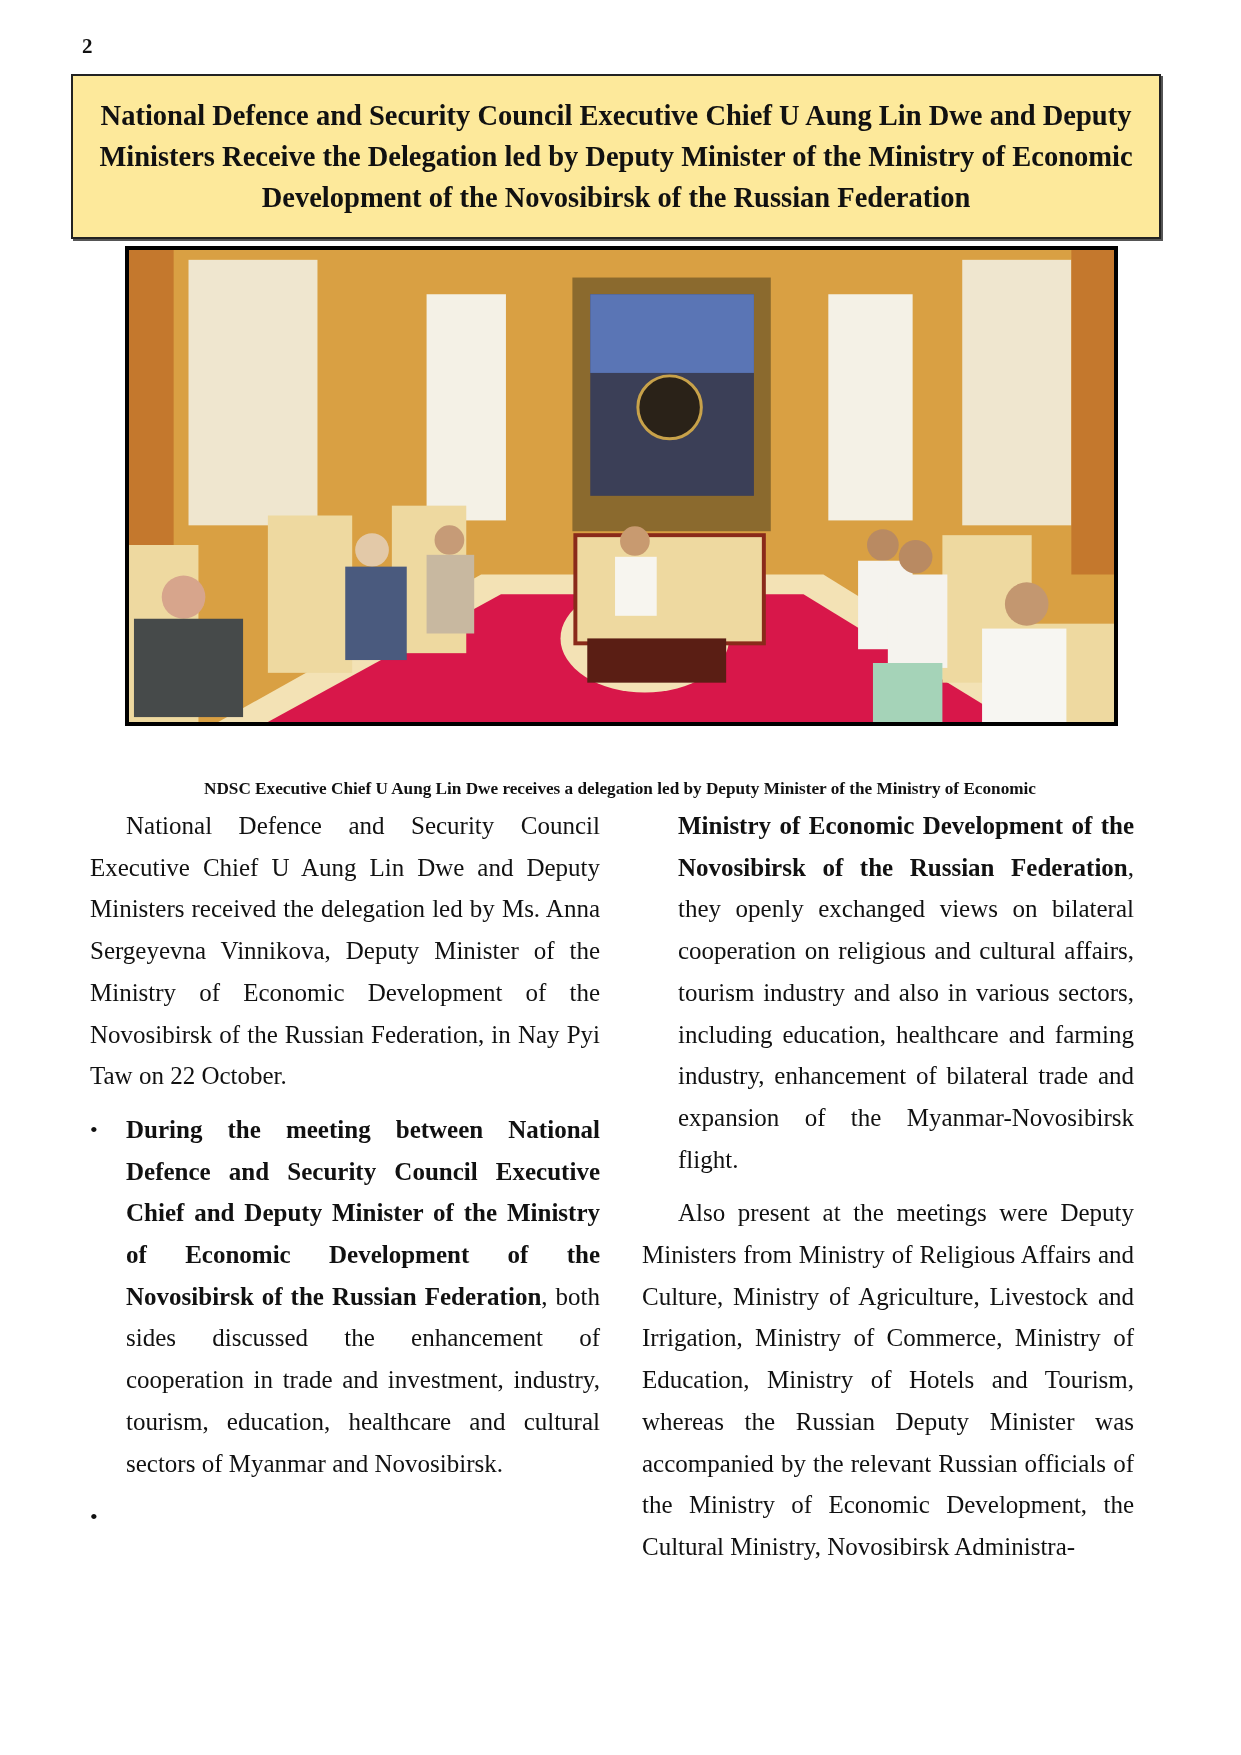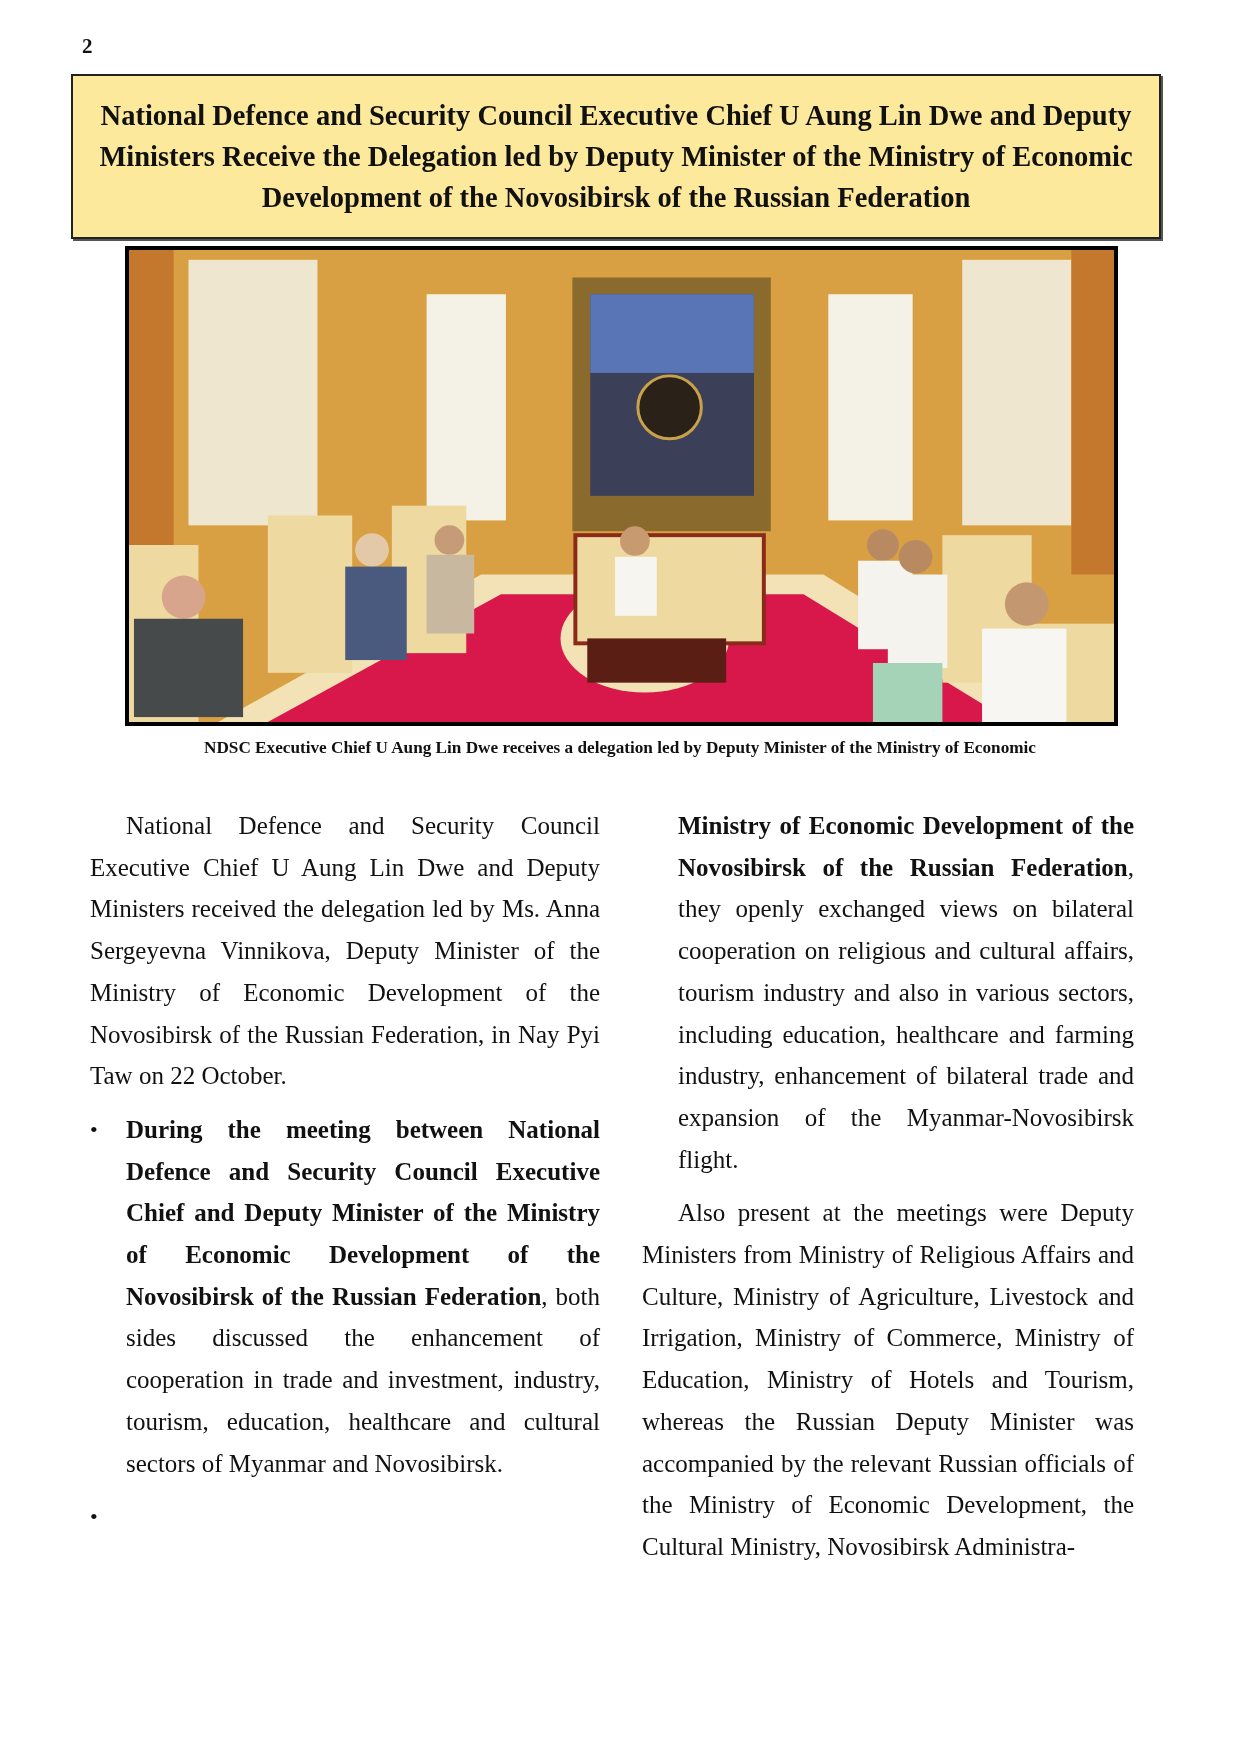--- a/index.html
+++ b/index.html
@@ -7,21 +7,21 @@
          font-family:"Liberation Serif", "DejaVu Serif", serif; color:#111; }
   .page-num { position:absolute; left:82px; top:34px; font-size:21px; font-weight:bold; }
   .title-box { position:absolute; left:71px; top:74px; width:1090px; height:165px;
     box-sizing:border-box; background:#fde99b; border:2px solid #222;
     box-shadow:2px 2px 0 #555; display:flex; align-items:center; justify-content:center; }
   .title-box h1 { margin:0; font-size:28.5px; line-height:41px; font-weight:bold;
     text-align:center; padding:0 10px; }
   .photo { position:absolute; left:125px; top:246px; width:993px; height:480px;
     box-sizing:border-box; border:4px solid #000; overflow:hidden; background:#d9a043; }
   .photo svg { display:block; width:100%; height:100%; }
-  .caption { position:absolute; left:100px; top:737px; width:1040px; text-align:center;
+  .caption { position:absolute; left:100px; top:778px; width:1040px; text-align:center;
     font-size:17.2px; line-height:21px; font-weight:bold; }
   .col { position:absolute; top:805px; font-size:25px; line-height:41.7px; text-align:justify; }
   .col-left { left:90px; width:510px; }
   .col-right { left:642px; width:492px; }
   .col p { margin:0; }
   .indent { text-indent:36px; }
   .bullet { position:relative; padding-left:36px; margin-top:12px !important; }
   .bullet .dot { position:absolute; left:0; top:0; width:14px; font-size:22px; }
   .cont { padding-left:36px; }
   .right-para { margin-top:12px !important;font-family:Liberation Serif, serif; }

